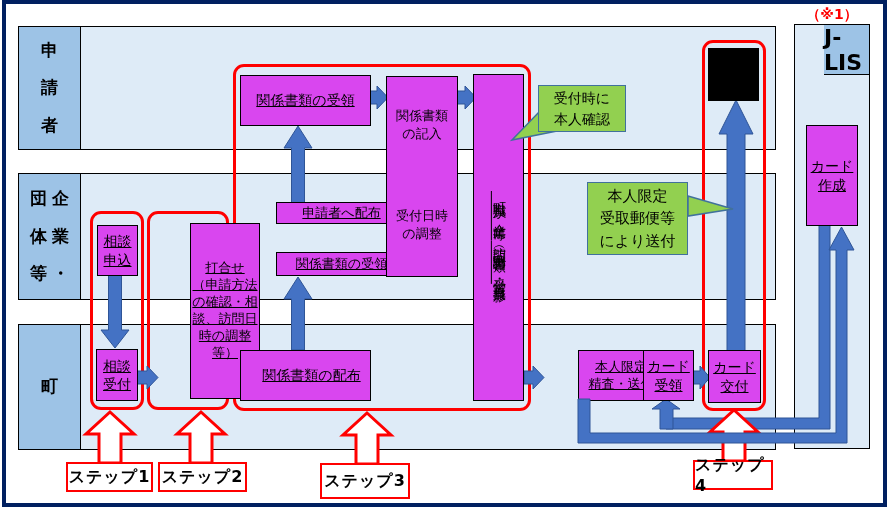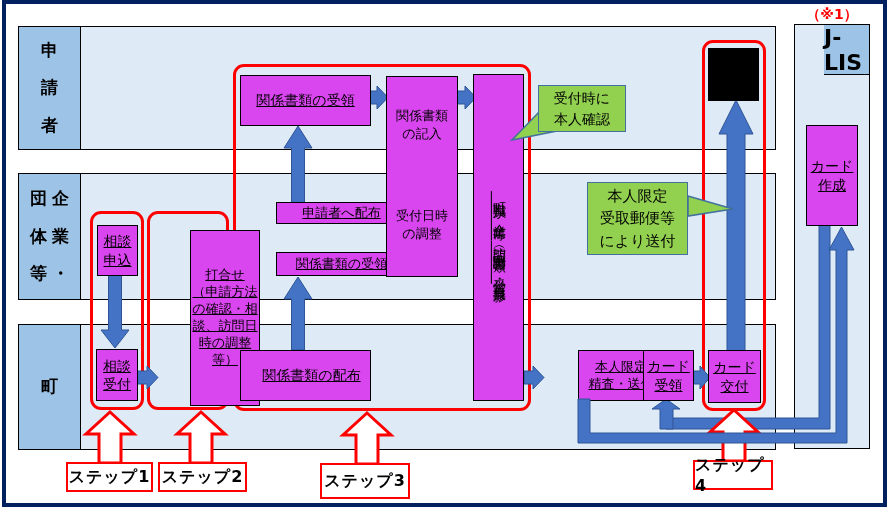--- a/index.html
+++ b/index.html
@@ -91,21 +91,21 @@
       <polygon points="524,371 533,371 533,366 544,377.5 533,389 533,384 524,384"></polygon>
       <polygon points="692,371 700,371 700,366 710,377.5 700,389 700,384 692,384"></polygon>
       <polygon points="727,351 727,134 719,134 736,100 753,134 745,134 745,351"></polygon>
       <polygon points="819,225 830,225 830,429 666,429 666,418 819,418"></polygon>
       <polygon points="660,429 660,409 652,409 666,399 680,409 673,409 673,429"></polygon>
     </g>
   </svg>
 
   <div class="abs box pre z4" style="left:97px;top:225px;width:41px;height:51px;">相談
 申込</div>
-  <div class="abs box pre f13 z4" style="left:154px;top:230px;width:70px;height:176px;">打合せ
+  <div class="abs box pre f13 z4" style="left:154px;top:223px;width:70px;height:176px;">打合せ
 （申請方法
 の確認・相
 談、訪問日
 時の調整
 等）</div>
   <div class="abs box pre z4" style="left:96px;top:349px;width:42px;height:52px;">相談
 受付</div>
   <div class="abs box z4" style="left:240px;top:75px;width:131px;height:51px;">関係書類の受領</div>
   <div class="abs box f13 z4" style="left:240px;top:202px;width:131px;height:22px;">申請者へ配布</div>
   <div class="abs box f13 z4" style="left:240px;top:252px;width:131px;height:24px;">関係書類の受領</div>

